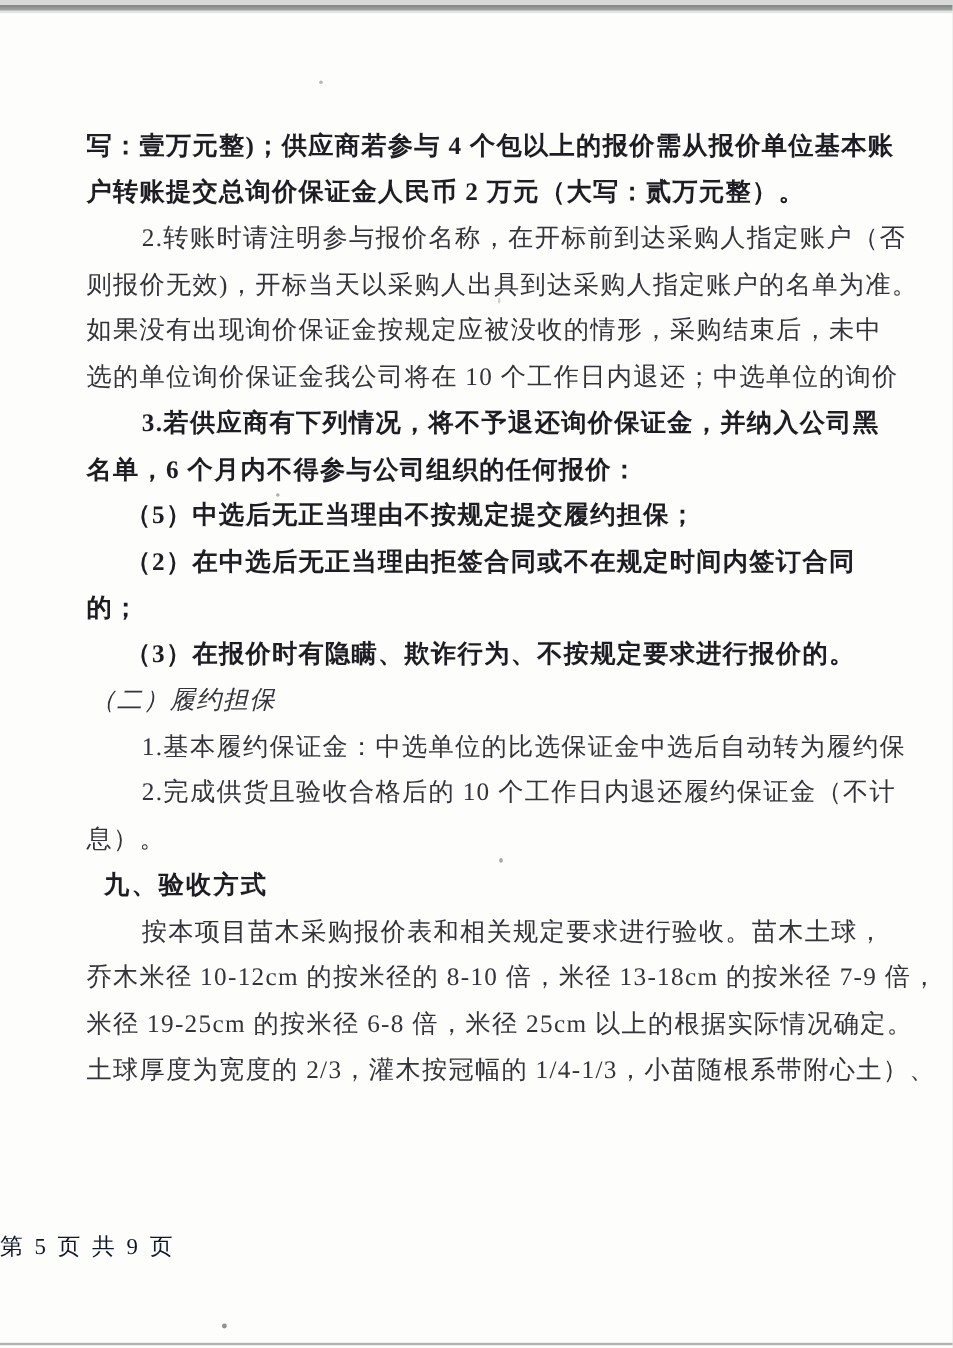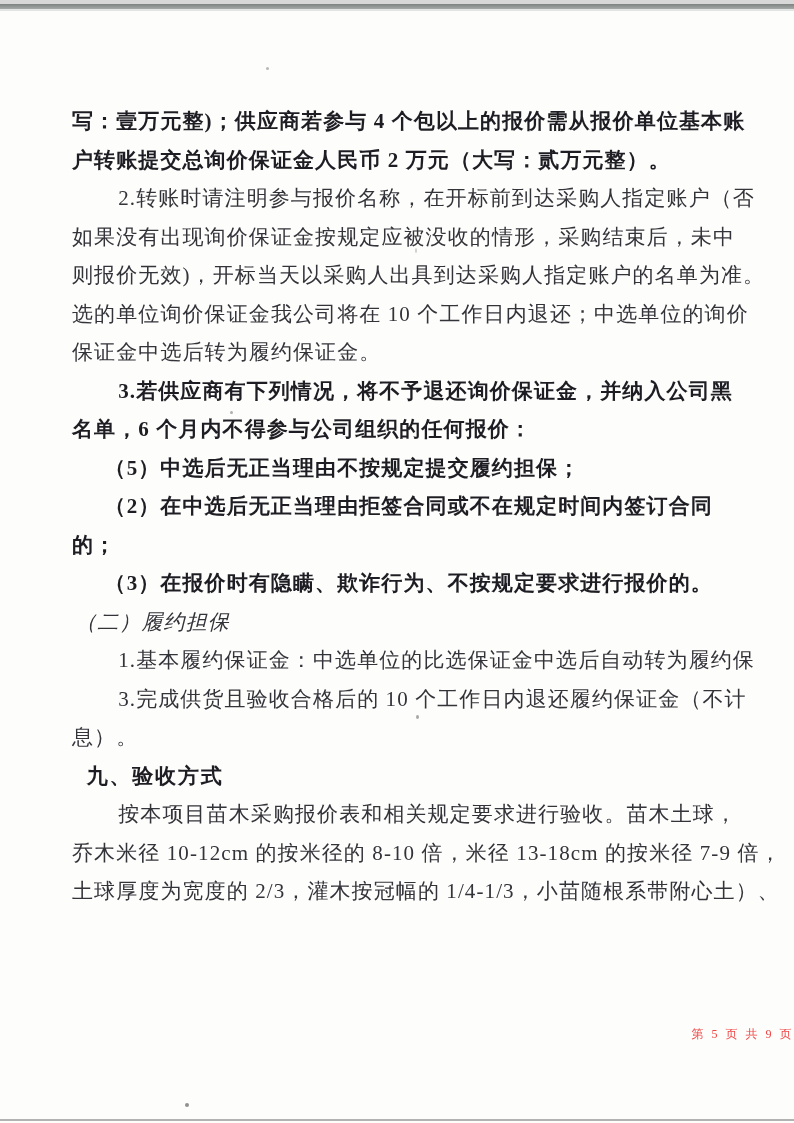--- a/index.html
+++ b/index.html
@@ -32,59 +32,59 @@
   }
   .line{white-space:nowrap;}
   .line.bold{font-weight:700;color:var(--ink-bold,#1d1d23);}
   .ind-none{text-indent:0;}
   .ind-para{text-indent:2.2em;}
   .ind-item{text-indent:1.55em;}
   .ind-label{text-indent:0.15em;font-style:italic;}
   .ind-head{text-indent:0.7em;letter-spacing:1.8px;}
   .footer{
     position:absolute;top:1022px;left:0;width:100%;
-    text-align:right;
-    font-size:12px;letter-spacing:2.5px;
-    color:#ef4444;
+    text-align:left;
+    font-size:19px;letter-spacing:2.5px;
+    color:#0f172a;
   }
   .speck{position:absolute;background:#62625f;border-radius:50%;}
   .speck.s1{left:266px;top:63px;width:3px;height:3px;opacity:.45;}
   .speck.s2{left:230px;top:407px;width:3px;height:3px;opacity:.5;}
   .speck.s3{left:416px;top:711px;width:3px;height:4px;opacity:.55;}
   .speck.s4{left:415px;top:244px;width:2px;height:5px;opacity:.3;}
   .speck.s5{left:185px;top:1099px;width:4px;height:4px;opacity:.7;}
 </style>
 </head>
 <body>
 
 <div class="page">
   <div class="edge-top"></div>
   <div class="edge-top-light"></div>
 
   <div class="doc">
       <div class="line ind-none bold">写：壹万元整)；供应商若参与 4 个包以上的报价需从报价单位基本账</div>
       <div class="line ind-none bold">户转账提交总询价保证金人民币 2 万元（大写：贰万元整）。</div>
       <div class="line ind-para">2.转账时请注明参与报价名称，在开标前到达采购人指定账户（否</div>
+      <div class="line ind-none">则报价无效)，开标当天以采购人出具到达采购人指定账户的名单为准。</div>
       <div class="line ind-none">如果没有出现询价保证金按规定应被没收的情形，采购结束后，未中</div>
-      <div class="line ind-none">则报价无效)，开标当天以采购人出具到达采购人指定账户的名单为准。</div>
       <div class="line ind-none">选的单位询价保证金我公司将在 10 个工作日内退还；中选单位的询价</div>
-      <div class="line ind-none">保证金中选后转为履约保证金。</div>
       <div class="line ind-para bold">3.若供应商有下列情况，将不予退还询价保证金，并纳入公司黑</div>
       <div class="line ind-none bold">名单，6 个月内不得参与公司组织的任何报价：</div>
       <div class="line ind-item bold">（5）中选后无正当理由不按规定提交履约担保；</div>
       <div class="line ind-item bold">（2）在中选后无正当理由拒签合同或不在规定时间内签订合同</div>
       <div class="line ind-none bold">的；</div>
       <div class="line ind-item bold">（3）在报价时有隐瞒、欺诈行为、不按规定要求进行报价的。</div>
       <div class="line ind-label">（二）履约担保</div>
       <div class="line ind-para">1.基本履约保证金：中选单位的比选保证金中选后自动转为履约保</div>
-      <div class="line ind-para">3.完成供货且验收合格后的 10 个工作日内退还履约保证金（不计</div>
+      <div class="line ind-para">2.完成供货且验收合格后的 10 个工作日内退还履约保证金（不计</div>
       <div class="line ind-none">息）。</div>
       <div class="line ind-head bold">九、验收方式</div>
       <div class="line ind-para">按本项目苗木采购报价表和相关规定要求进行验收。苗木土球，</div>
       <div class="line ind-none">乔木米径 10-12cm 的按米径的 8-10 倍，米径 13-18cm 的按米径 7-9 倍，</div>
+      <div class="line ind-none">米径 19-25cm 的按米径 6-8 倍，米径 25cm 以上的根据实际情况确定。</div>
       <div class="line ind-none">土球厚度为宽度的 2/3，灌木按冠幅的 1/4-1/3，小苗随根系带附心土）、</div>
     </div>
 
   <div class="footer">第 5 页 共 9 页</div>
 
   <span class="speck s1"></span>
   <span class="speck s2"></span>
   <span class="speck s3"></span>
   <span class="speck s4"></span>
   <span class="speck s5"></span>

